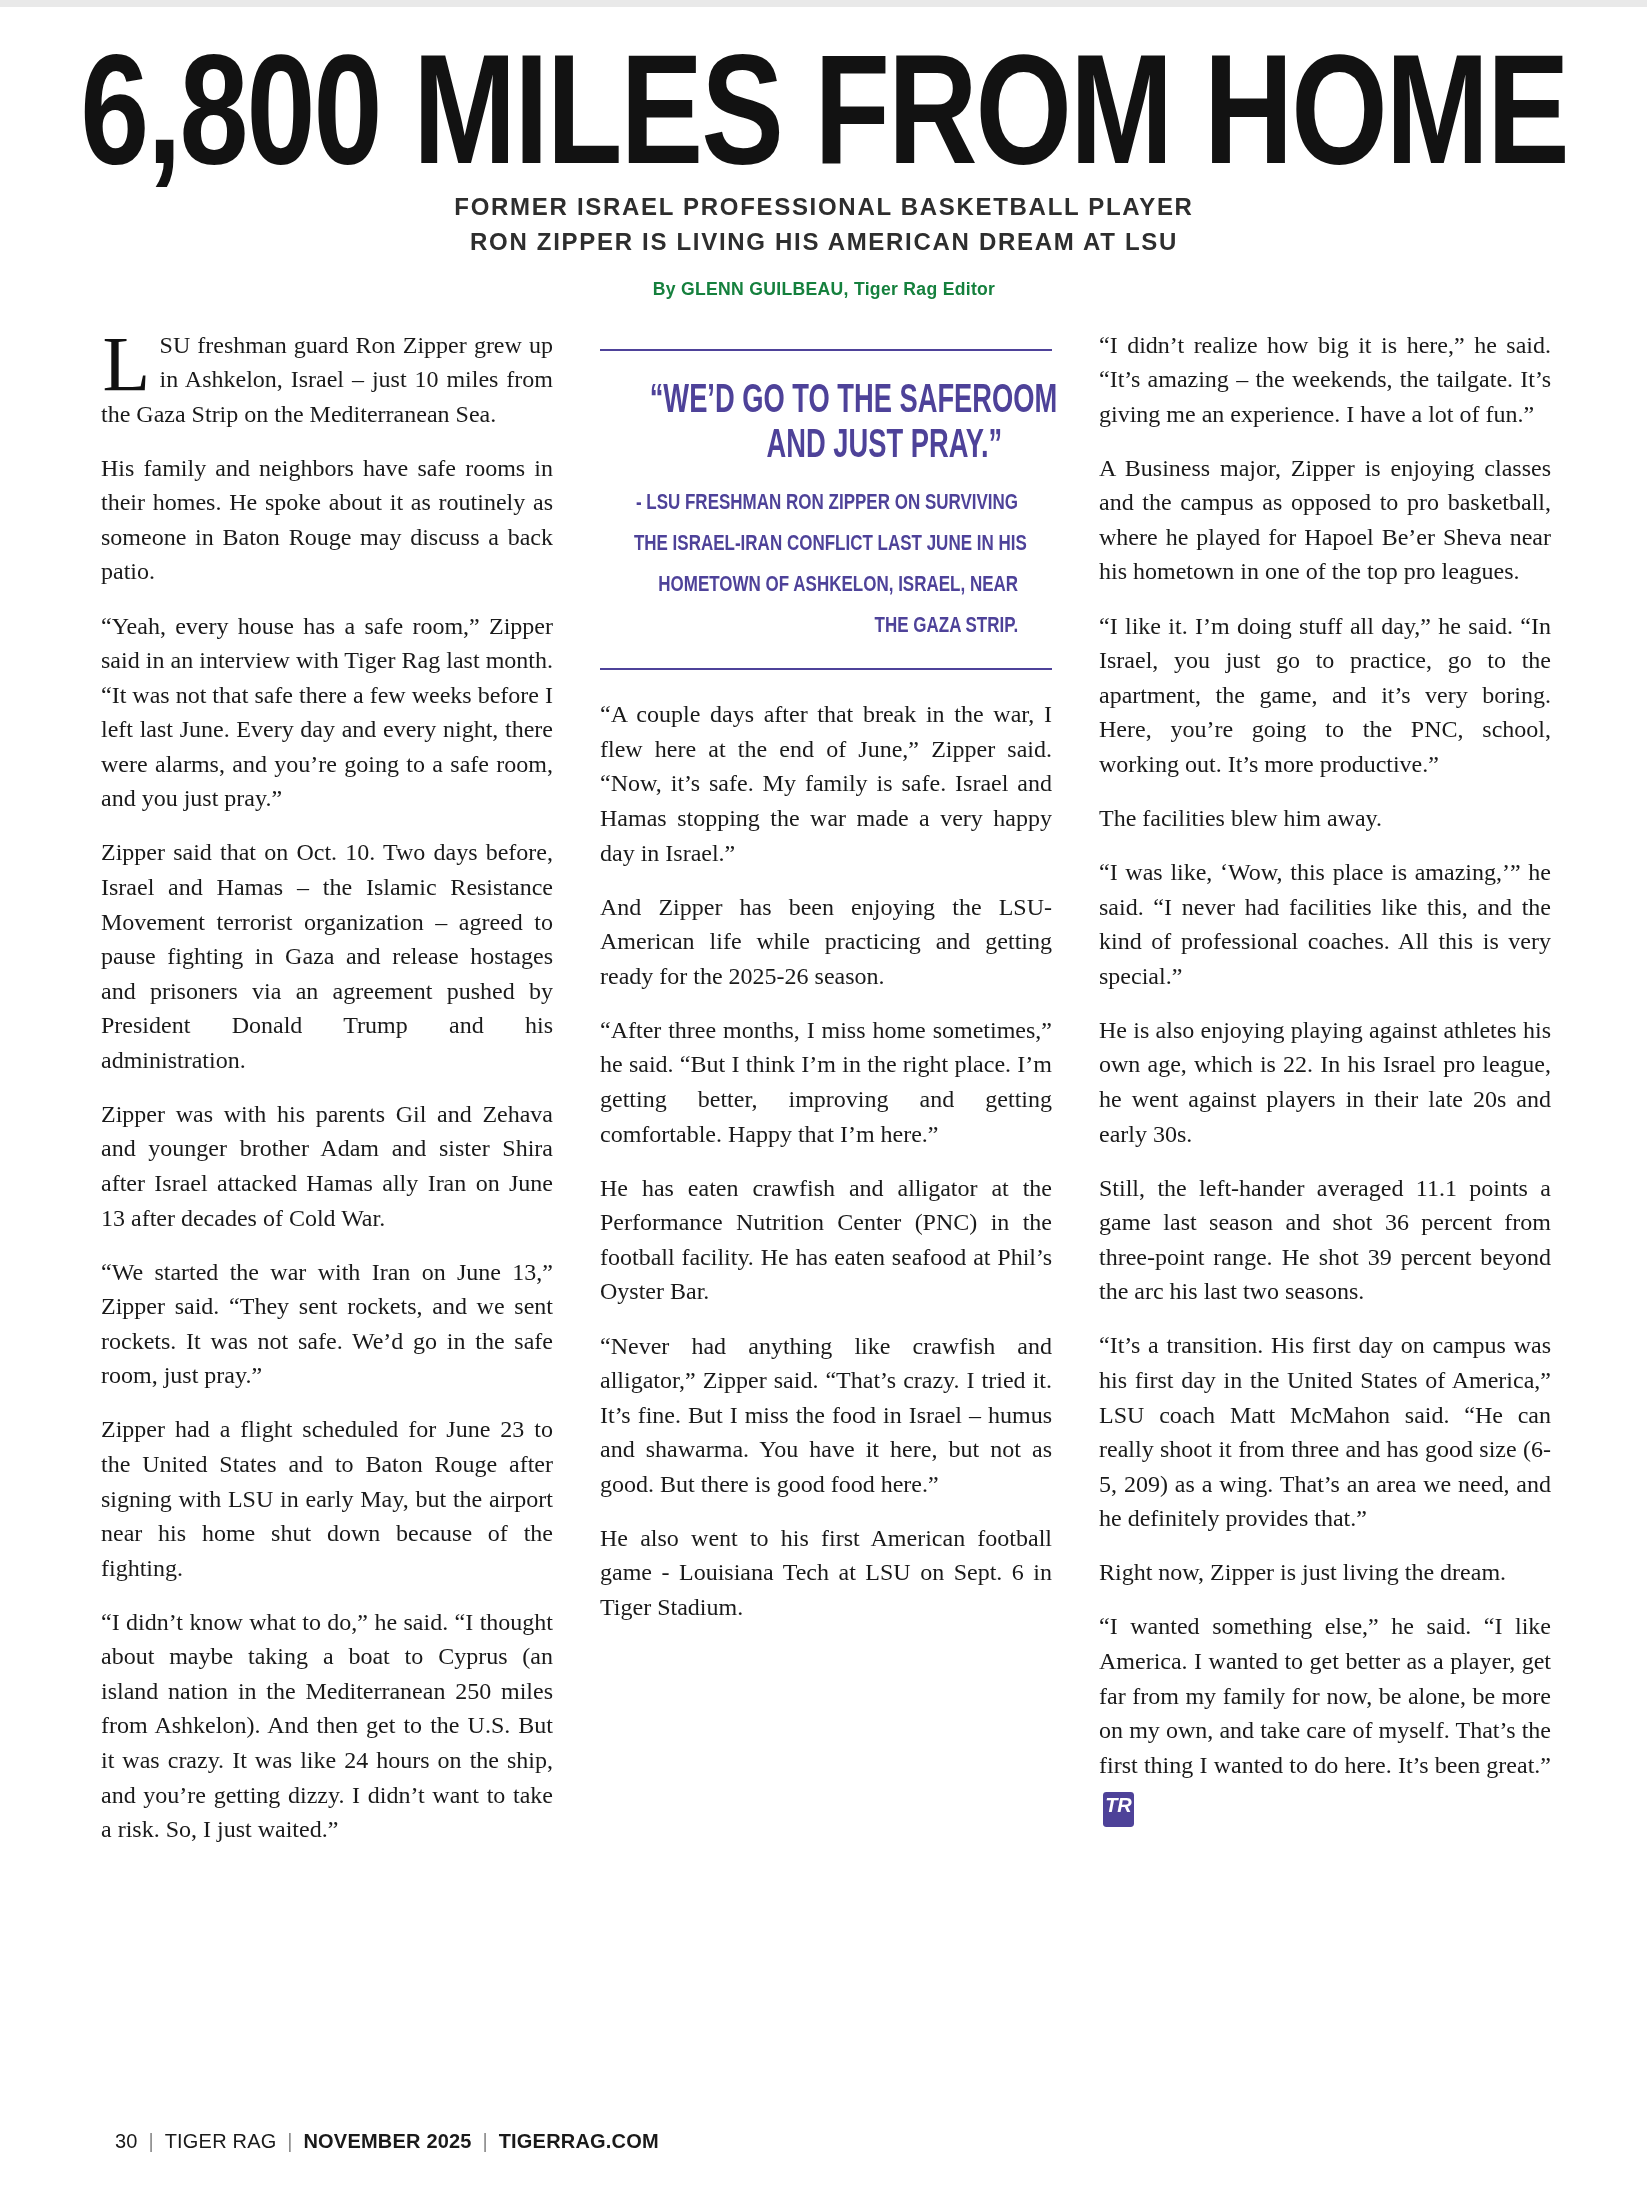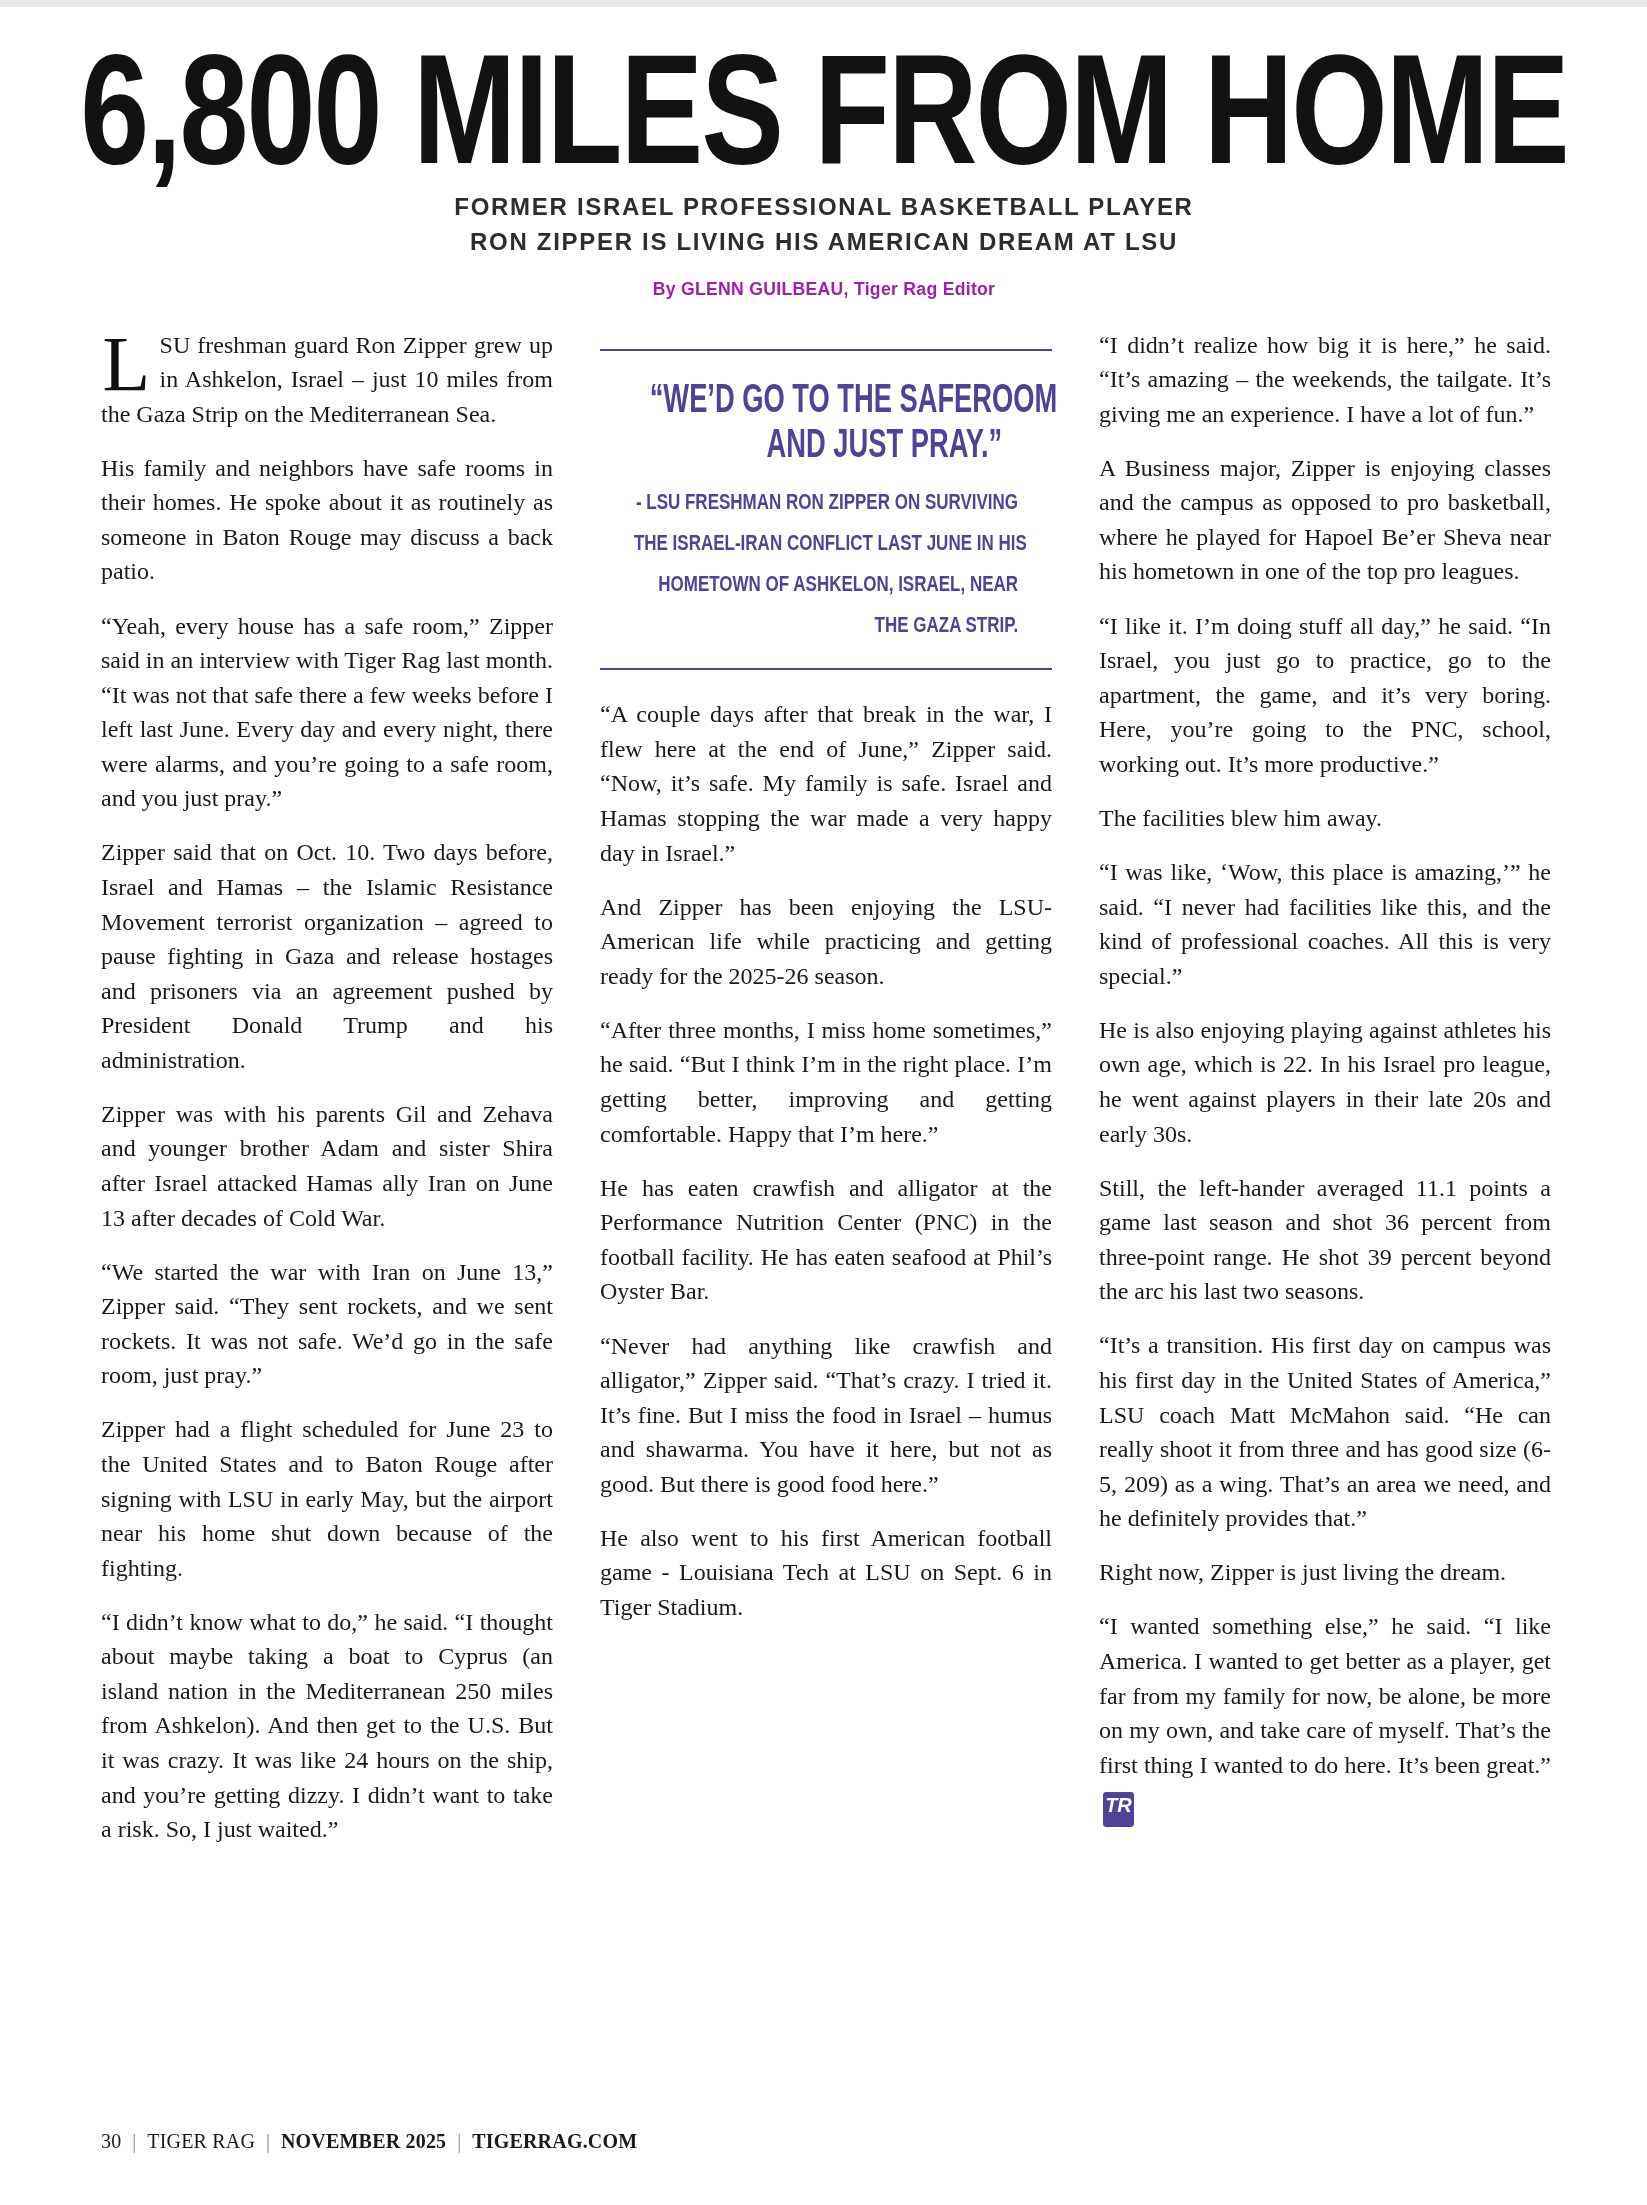--- a/index.html
+++ b/index.html
@@ -36,21 +36,21 @@
     letter-spacing: 1.7px;
     color: #2e2e2e;
     line-height: 1.45;
   }
   .byline {
     margin-top: 19px;
     font-family: "Liberation Sans", sans-serif;
     font-weight: 700;
     font-size: 17.6px;
     letter-spacing: 0.3px;
-    color: #a21caf;
+    color: #15803d;
   }
   .columns { display: flex; gap: 47px; padding: 28px 101px 0; }
   .col { width: 452px; flex: 0 0 auto; }
   .body-para {
     font-size: 24px;
     line-height: 1.44;
     margin: 0 0 19.6px;
     text-align: justify;
     hyphens: auto; -webkit-hyphens: auto;
   }
@@ -93,22 +93,22 @@
     font-weight: 700;
     font-size: 20px;
     line-height: 27px;
     text-align: center;
     border-radius: 3.4px;
     vertical-align: -4.7px;
     margin-left: 4px;
   }
   .folio {
     position: absolute;
-    left: 101px; bottom: 59px;
-    font-family: Liberation Serif, serif;
+    left: 115px; bottom: 59px;
+    font-family: Liberation Sans, sans-serif;
     font-size: 20px;
     letter-spacing: 0.2px;
     color: #1a1a1a;
   }
   .folio .sep { color: #8a8a8a; margin: 0 10.8px; font-weight: 400; }
   .folio .bold { font-weight: 700; }
 </style>
 </head>
 <body>
 

